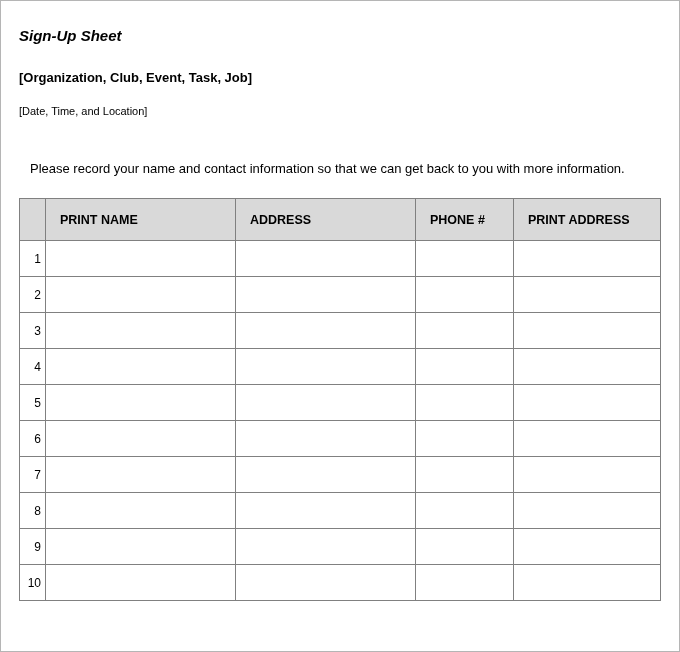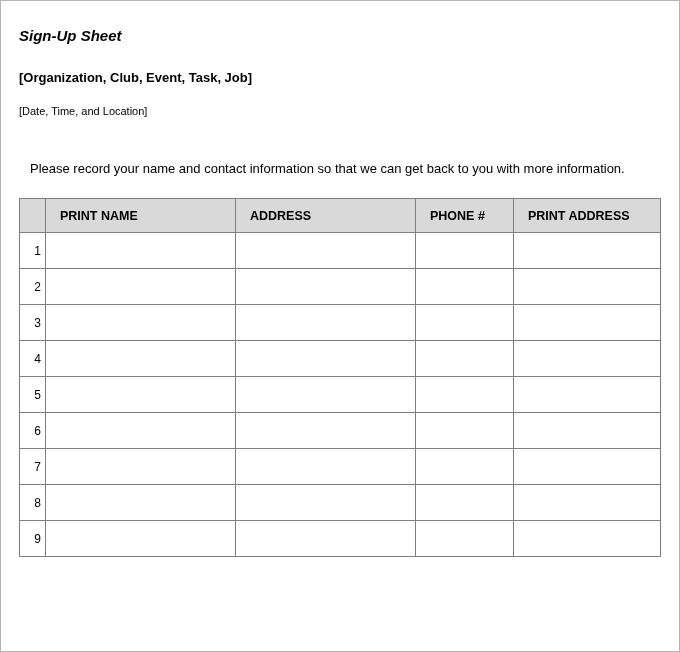--- a/index.html
+++ b/index.html
@@ -46,21 +46,21 @@
   }
   table.signup th, table.signup td {
     border: 1px solid #808080;
   }
   table.signup thead th {
     background: #d9d9d9;
     font-weight: bold;
     font-size: 12.5px;
     text-align: left;
     padding: 8px 6px 8px 14px;
-    height: 34px;
+    height: 42px;
   }
   table.signup thead th.numcol {
     width: 26px;
     padding: 0;
   }
   table.signup tbody td {
     height: 36px;
     font-size: 12px;
     padding: 0 4px;
   }
@@ -155,16 +155,23 @@
         <td></td>
         <td></td>
       </tr>
       <tr>
         <td class="numcell">9</td>
         <td></td>
         <td></td>
         <td></td>
         <td></td>
       </tr>
+      <tr>
+        <td class="numcell">10</td>
+        <td></td>
+        <td></td>
+        <td></td>
+        <td></td>
+      </tr>
     </tbody>
   </table>
 
 </div>
 
 </body></html>

